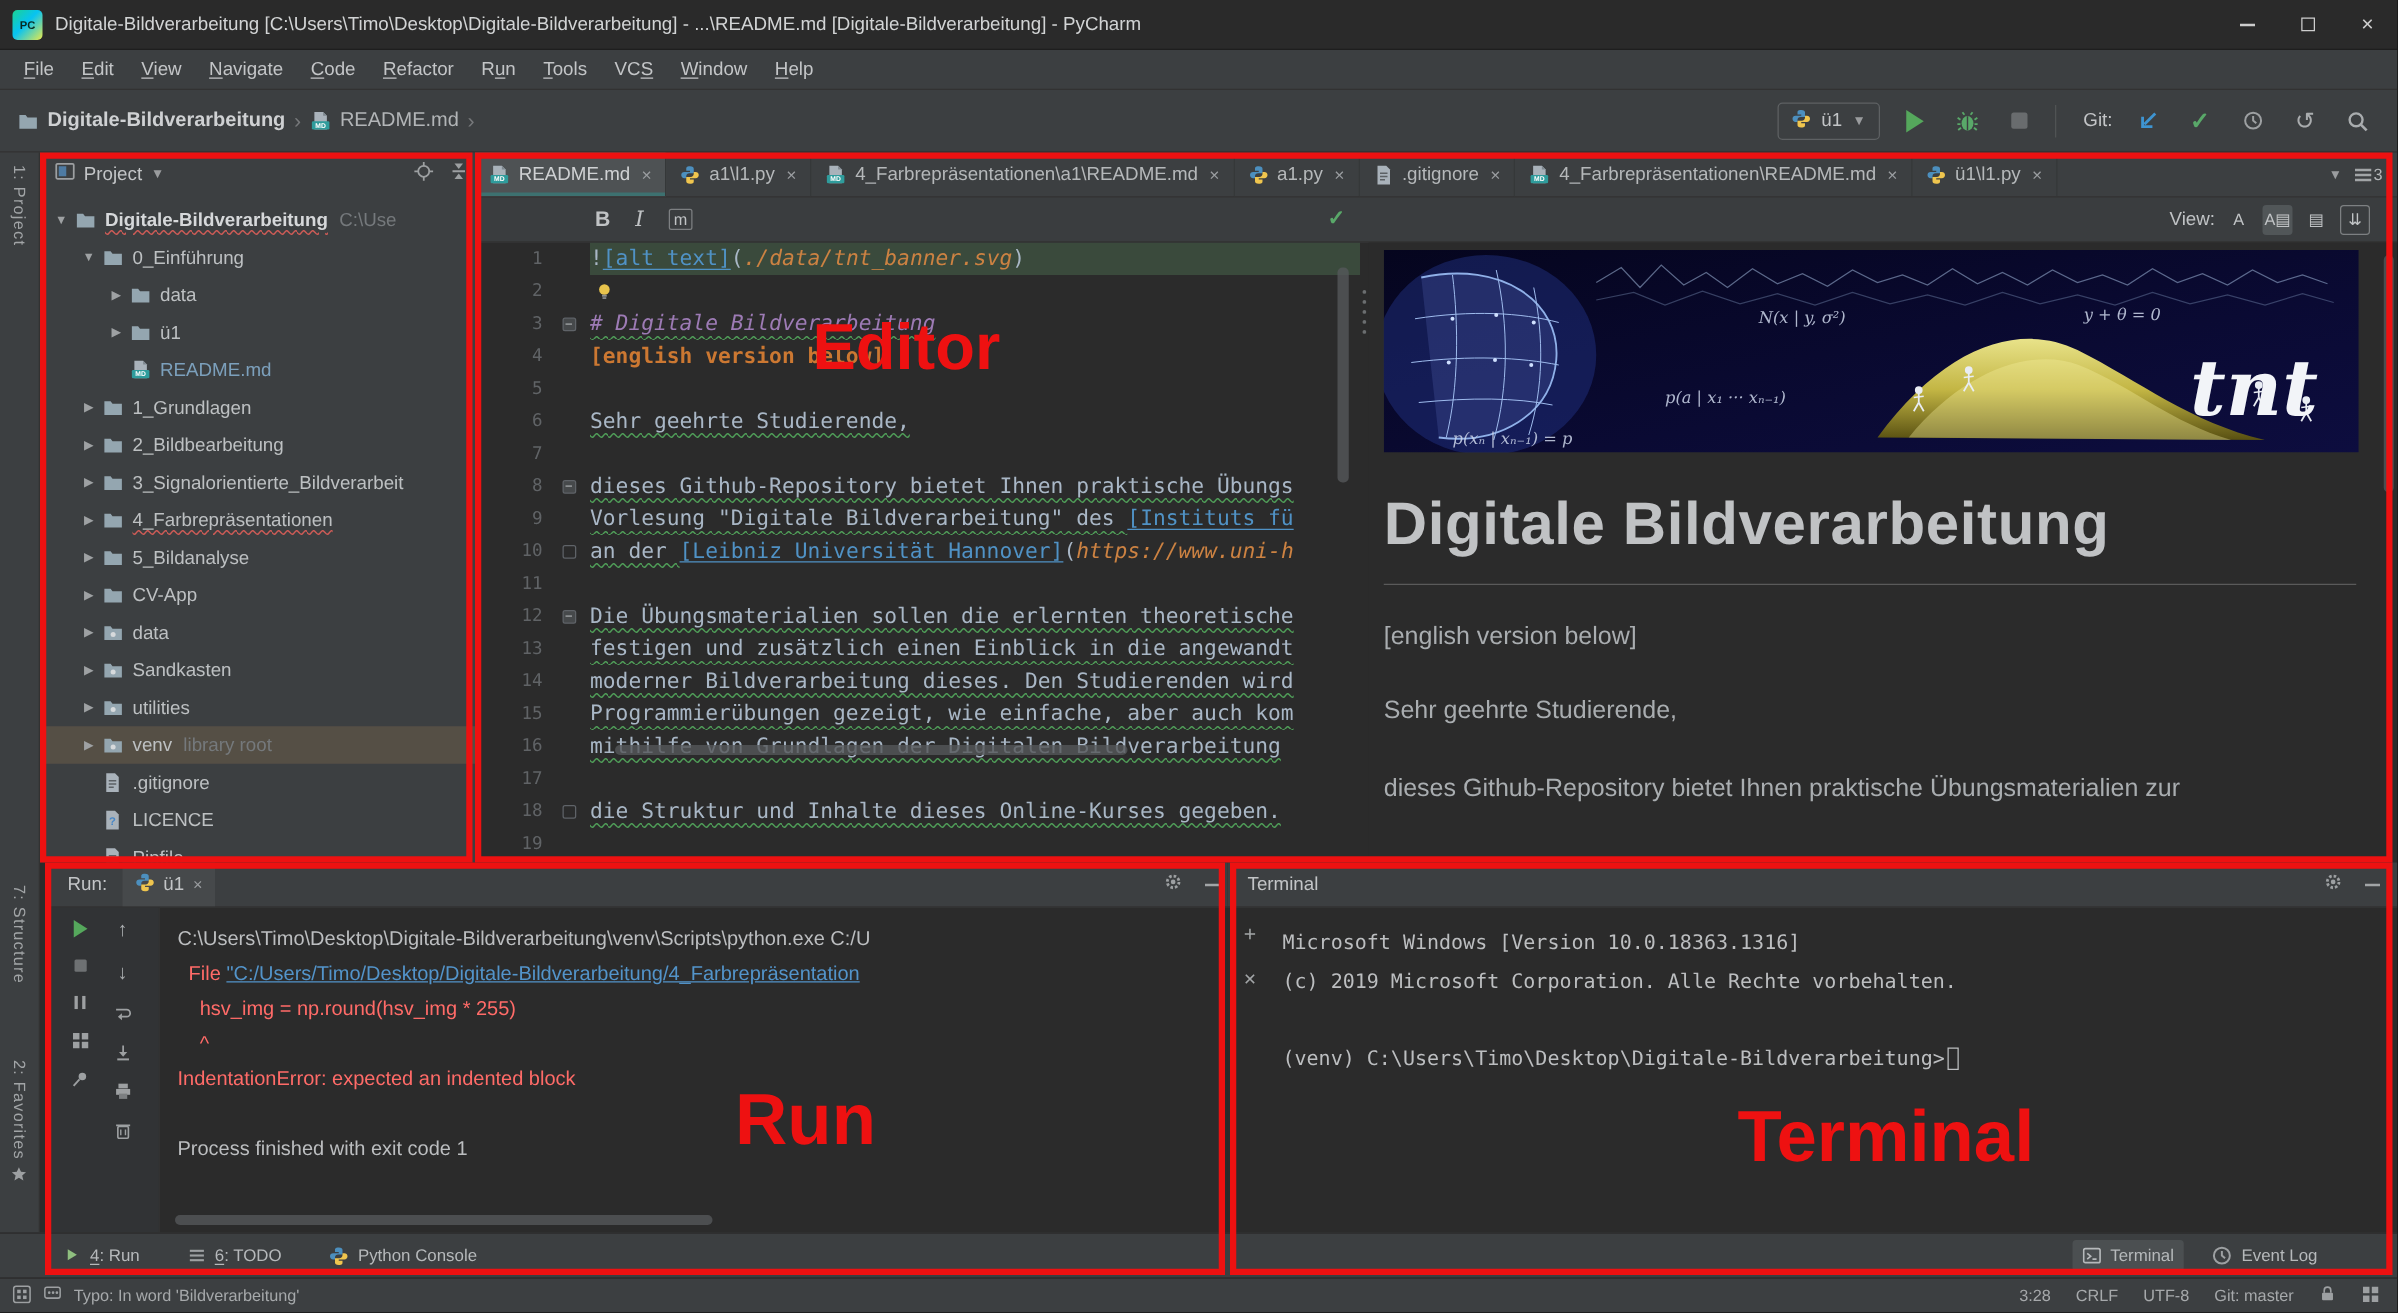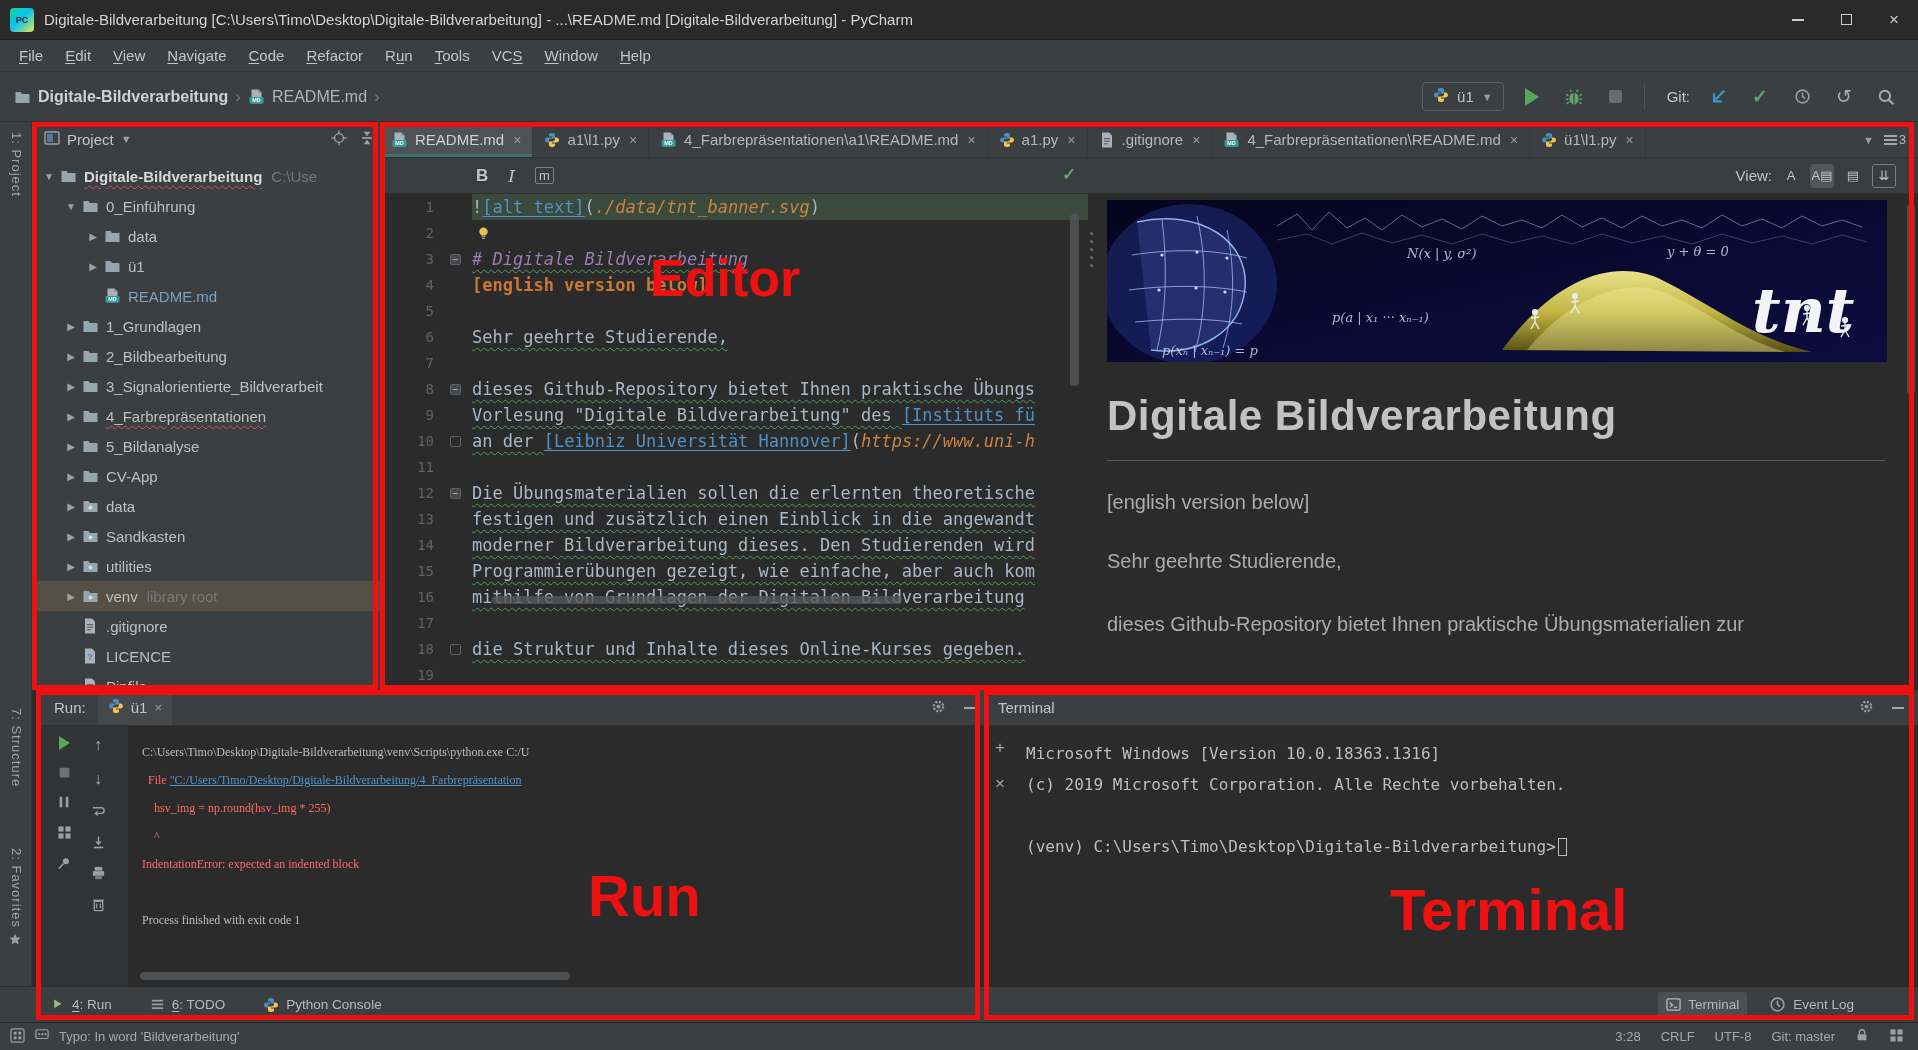--- a/index.html
+++ b/index.html
@@ -107,36 +107,36 @@
   .sg-h1{color:#9d7bb5;font-style:italic;text-decoration:underline wavy #4f9e58 1px;text-underline-offset:4px;}
   .sg-ob{color:#cc7832;font-weight:bold;}
   .hscroll-ed{position:absolute;left:112px;top:474px;width:410px;height:8px;background:#55585a;border-radius:4px;opacity:.8;}
   .vscroll-ed{position:absolute;left:690px;top:92px;width:9px;height:172px;background:#55585a;border-radius:4px;opacity:.8;}
   .insp-ok{position:absolute;left:682px;top:42px;color:#59a869;font-size:17px;font-weight:bold;}
   .splitdots{position:absolute;left:708px;top:110px;width:7px;display:flex;flex-direction:column;gap:5px;align-items:center;}
   .splitdots i{width:3px;height:3px;border-radius:50%;background:#6b6e70;}
 
   .preview{position:absolute;left:715px;top:72px;width:823px;height:496px;background:var(--bg-dark);padding:6px 14px 0 12px;overflow:hidden;}
   .banner{width:780px;height:162px;display:block;}
-  .pv-h1{margin-top:30px;font-size:42px;font-weight:bold;color:#c0c2c4;letter-spacing:.5px;}
+  .pv-h1{margin-top:30px;font-size:48px;font-weight:bold;color:#c0c2c4;letter-spacing:.5px;}
   .pv-hr{margin-top:20px;border-top:1px solid #5a5a5a;width:778px;}
   .pv-p{margin-top:30px;font-size:20px;color:#a9adb0;}
   .pv-scroll{position:absolute;right:3px;top:10px;width:8px;height:190px;background:#4b4e50;border-radius:4px;}
 
   
   .runpanel{position:absolute;left:40px;top:568px;width:950px;height:296px;background:var(--bg-dark);}
   .tw-header{height:36px;background:var(--bg-panel);display:flex;align-items:center;font-size:15px;color:#c3c5c7;border-bottom:1px solid var(--border);}
   .runtab{display:flex;align-items:center;gap:7px;background:#46494b;height:100%;padding:0 10px;margin-left:12px;}
   .runtab .x{color:#9a9da0;font-size:13px;}
   .twh-right{margin-left:auto;display:flex;align-items:center;gap:18px;margin-right:14px;}
   .run-body{position:absolute;left:0;top:36px;right:0;bottom:0;display:flex;}
   .run-tools{flex:0 0 88px;background:#313335;border-right:1px solid var(--border);display:flex;gap:10px;padding:10px 0 0 12px;}
   .rt-col{display:flex;flex-direction:column;gap:16px;align-items:center;width:24px;}
   .rt-col .glyph{font-size:16px;}
-  .console{flex:1;padding:12px 0 0 14px;font-family:Liberation Serif, serif;font-size:12px;line-height:28px;white-space:pre;overflow:hidden;}
+  .console{flex:1;padding:12px 0 0 14px;font-family:Liberation Sans, sans-serif;font-size:16px;line-height:28px;white-space:pre;overflow:hidden;}
   .cs-out{color:#bcbec0;}
   .cs-err{color:#ff6b68;}
   .cs-link{color:#5394ca;text-decoration:underline;}
   .hscroll-run{position:absolute;left:100px;bottom:6px;width:430px;height:8px;background:#55585a;border-radius:4px;opacity:.8;}
 
   
   .termpanel{position:absolute;left:982px;top:568px;width:936px;height:296px;background:var(--bg-dark);}
   .term-body{position:absolute;left:0;top:36px;right:0;bottom:0;display:flex;}
   .term-gutter{flex:0 0 36px;display:flex;flex-direction:column;align-items:center;gap:16px;padding-top:12px;color:#a2a5a7;font-size:17px;}
   .term-out{flex:1;padding:12px 0 0 8px;font-family:"DejaVu Sans Mono",monospace;font-size:16px;line-height:31px;color:#bcbec0;white-space:pre;}

